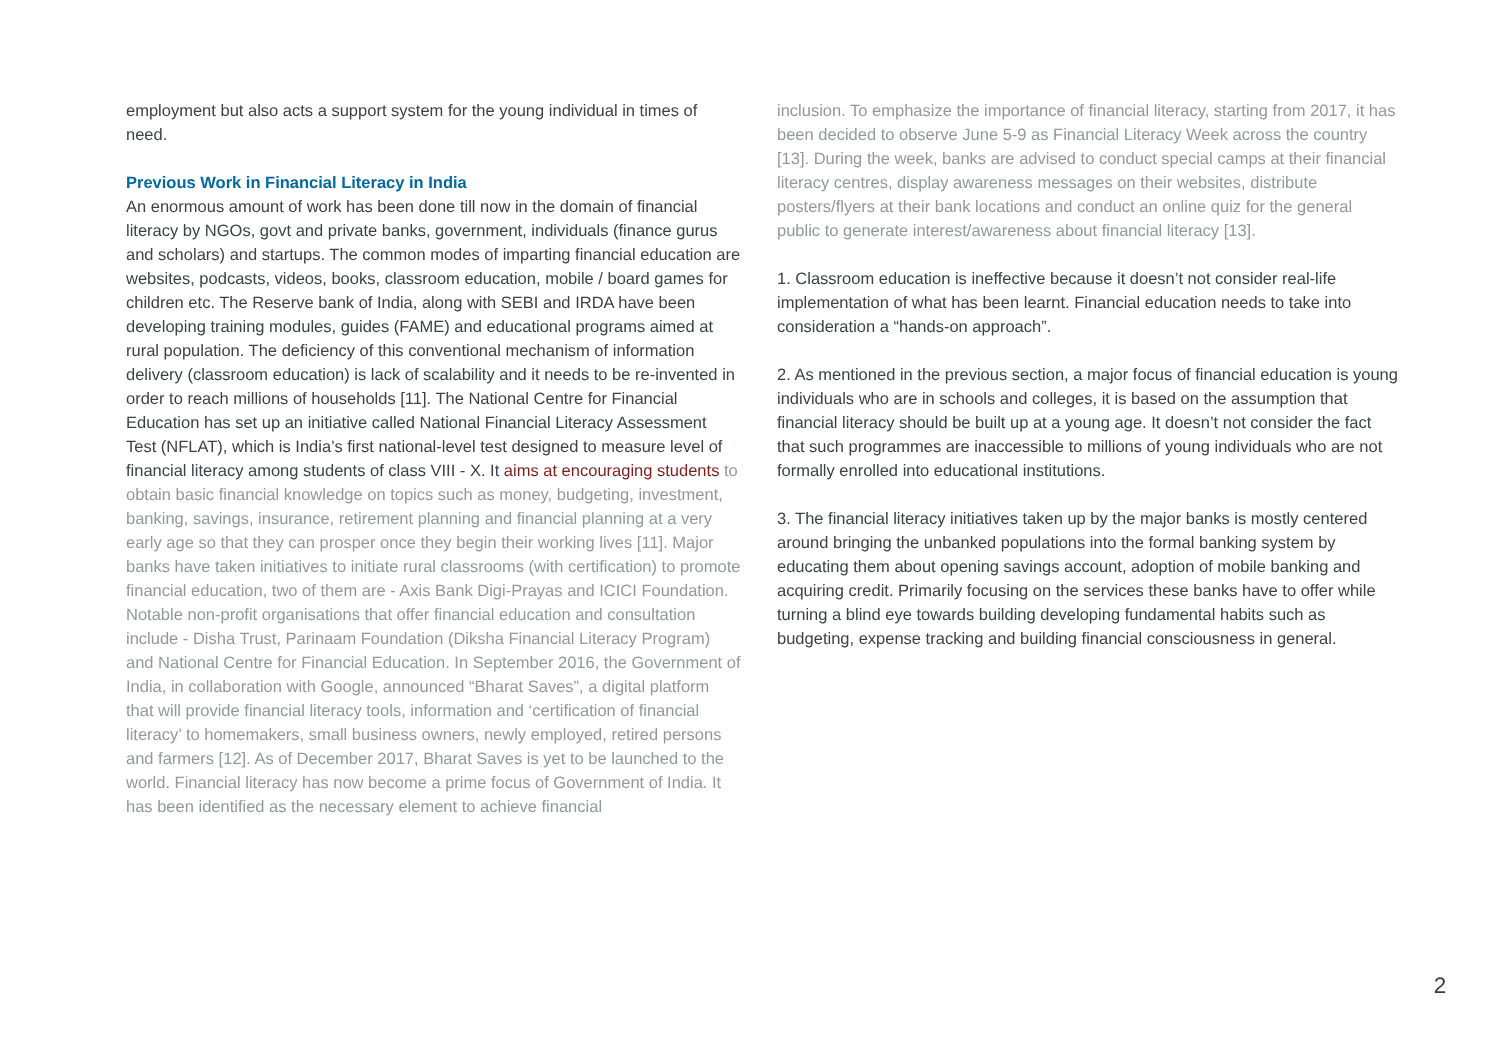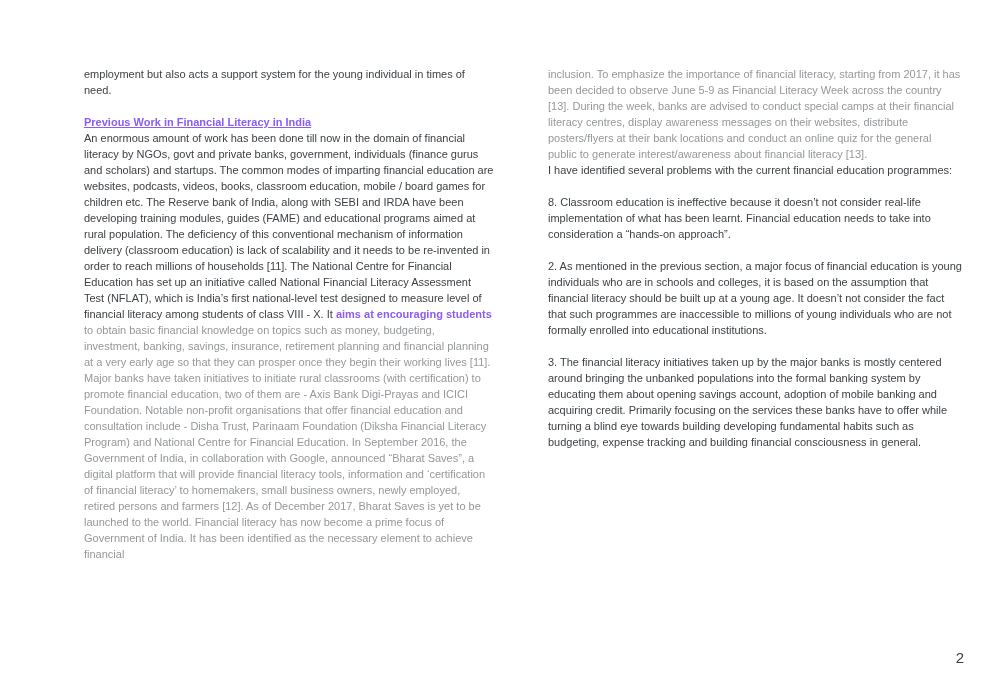--- a/index.html
+++ b/index.html
@@ -15,29 +15,28 @@
     font-family: "Liberation Sans", "DejaVu Sans", sans-serif;
     color: #3d4246;
   }
   .col {
     position: absolute;
     top: 66px;
     font-size: 11px;
     line-height: 16px;
   }
   .col-left  { left: 84px;  width: 410px; }
-  .col-right { left: 518px; width: 414px; margin-left: 30px; }
+  .col-right { left: 518px; width: 414px; }
   p { margin: 0; }
   .gap { margin-top: 16px; }
   .heading {
     font-weight: bold;
-    color: #8b5cf6;
-    text-decoration: underline;
+    color: #0369a1;
   }
-  .bold-inline { font-weight: bold; color: #8b5cf6; }
+  .bold-inline { font-weight: normal; color: #7f1d1d; }
   .gray { color: #94989b; }
   .page-number {
     position: absolute;
     left: 948px;
     top: 649px;
     width: 24px;
     text-align: center;
     font-size: 15px;
     line-height: 18px;
     color: #3a3e42;
@@ -49,21 +48,20 @@
 <div>
 
   <div class="col col-left">
     <p>employment but also acts a support system for the young individual in times of need.</p>
     <p class="heading gap">Previous Work in Financial Literacy in India</p>
     <p><span>An enormous amount of work has been done till now in the domain of financial literacy by NGOs, govt and private banks, government, individuals (finance gurus and scholars) and startups. The common modes of imparting financial education are websites, podcasts, videos, books, classroom education, mobile / board games for children etc. The Reserve bank of India, along with SEBI and IRDA have been developing training modules, guides (FAME) and educational programs aimed at rural population. The deficiency of this conventional mechanism of information delivery (classroom education) is lack of scalability and it needs to be re-invented in order to reach millions of households [11]. The National Centre for Financial Education has set up an initiative called National Financial Literacy Assessment Test (NFLAT), which is India’s first national-level test designed to measure level of financial literacy among students of class VIII - X.  It </span><span class="bold-inline">aims at encouraging students</span><span class="gray"> to obtain basic financial knowledge on topics such as money, budgeting, investment, banking, savings, insurance, retirement planning and financial planning at a very early age so that they can prosper once they begin their working lives [11]. Major banks have taken initiatives to initiate rural classrooms (with certification) to promote financial education, two of them are - Axis Bank Digi-Prayas and ICICI Foundation. Notable non-profit organisations that offer financial education and consultation include - Disha Trust, Parinaam Foundation (Diksha Financial Literacy Program) and National Centre for Financial Education. In September 2016, the Government of India, in collaboration with Google, announced “Bharat Saves”, a digital platform that will provide financial literacy tools, information and ‘certification of financial literacy’ to homemakers, small business owners, newly employed, retired persons and farmers [12]. As of December 2017, Bharat Saves is yet to be launched to the world. Financial literacy has now become a prime focus of Government of India. It has been identified as the necessary element to achieve financial</span></p>
   </div>
 
   <div class="col col-right">
     <p class="gray">inclusion. To emphasize the importance of financial literacy, starting from 2017, it has been decided to observe June 5-9 as Financial Literacy Week across the country [13]. During the week, banks are advised to conduct special camps at their financial literacy centres, display awareness messages on their websites, distribute posters/flyers at their bank locations and conduct an online quiz for the general public to generate interest/awareness about financial literacy [13].</p>
-    <p>I have identified several problems with the current financial education programmes:</p>
-    <p class="gap">8. Classroom education is ineffective because it doesn’t not consider real-life implementation of what has been learnt. Financial education needs to take into consideration a “hands-on approach”.</p>
+    <p class="gap">1. Classroom education is ineffective because it doesn’t not consider real-life implementation of what has been learnt. Financial education needs to take into consideration a “hands-on approach”.</p>
     <p class="gap">2. As mentioned in the previous section, a major focus of financial education is young individuals who are in schools and colleges, it is based on the assumption that financial literacy should be built up at a young age. It doesn’t not consider the fact that such programmes are inaccessible to millions of young individuals who are not formally enrolled into educational institutions.</p>
     <p class="gap">3. The financial literacy initiatives taken up by the major banks is mostly centered around bringing the unbanked populations into the formal banking system by educating them about opening savings account, adoption of mobile banking and acquiring credit. Primarily focusing on the services these banks have to offer while turning a blind eye towards building developing fundamental habits such as budgeting, expense tracking and building financial consciousness in general.</p>
   </div>
 
   <div class="page-number">2</div>
 
 </div>
 
 </body></html>

